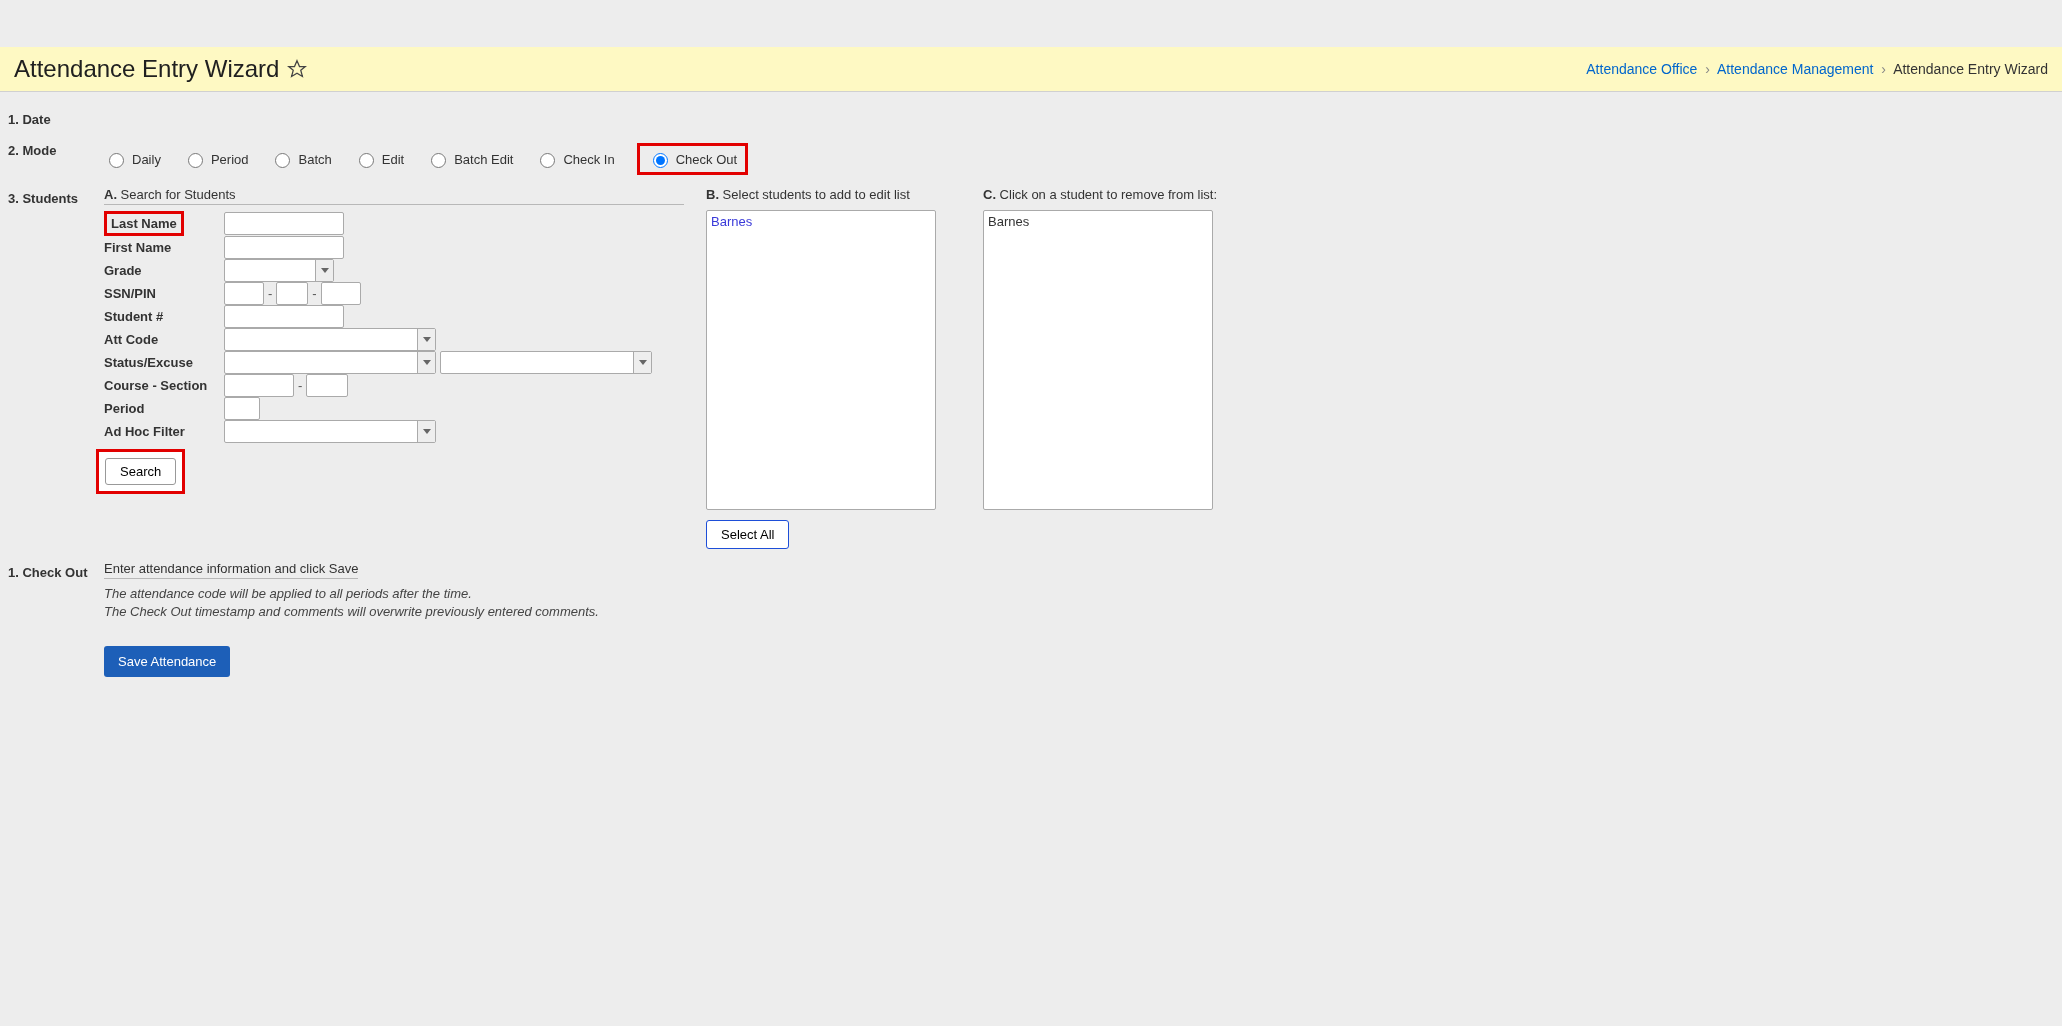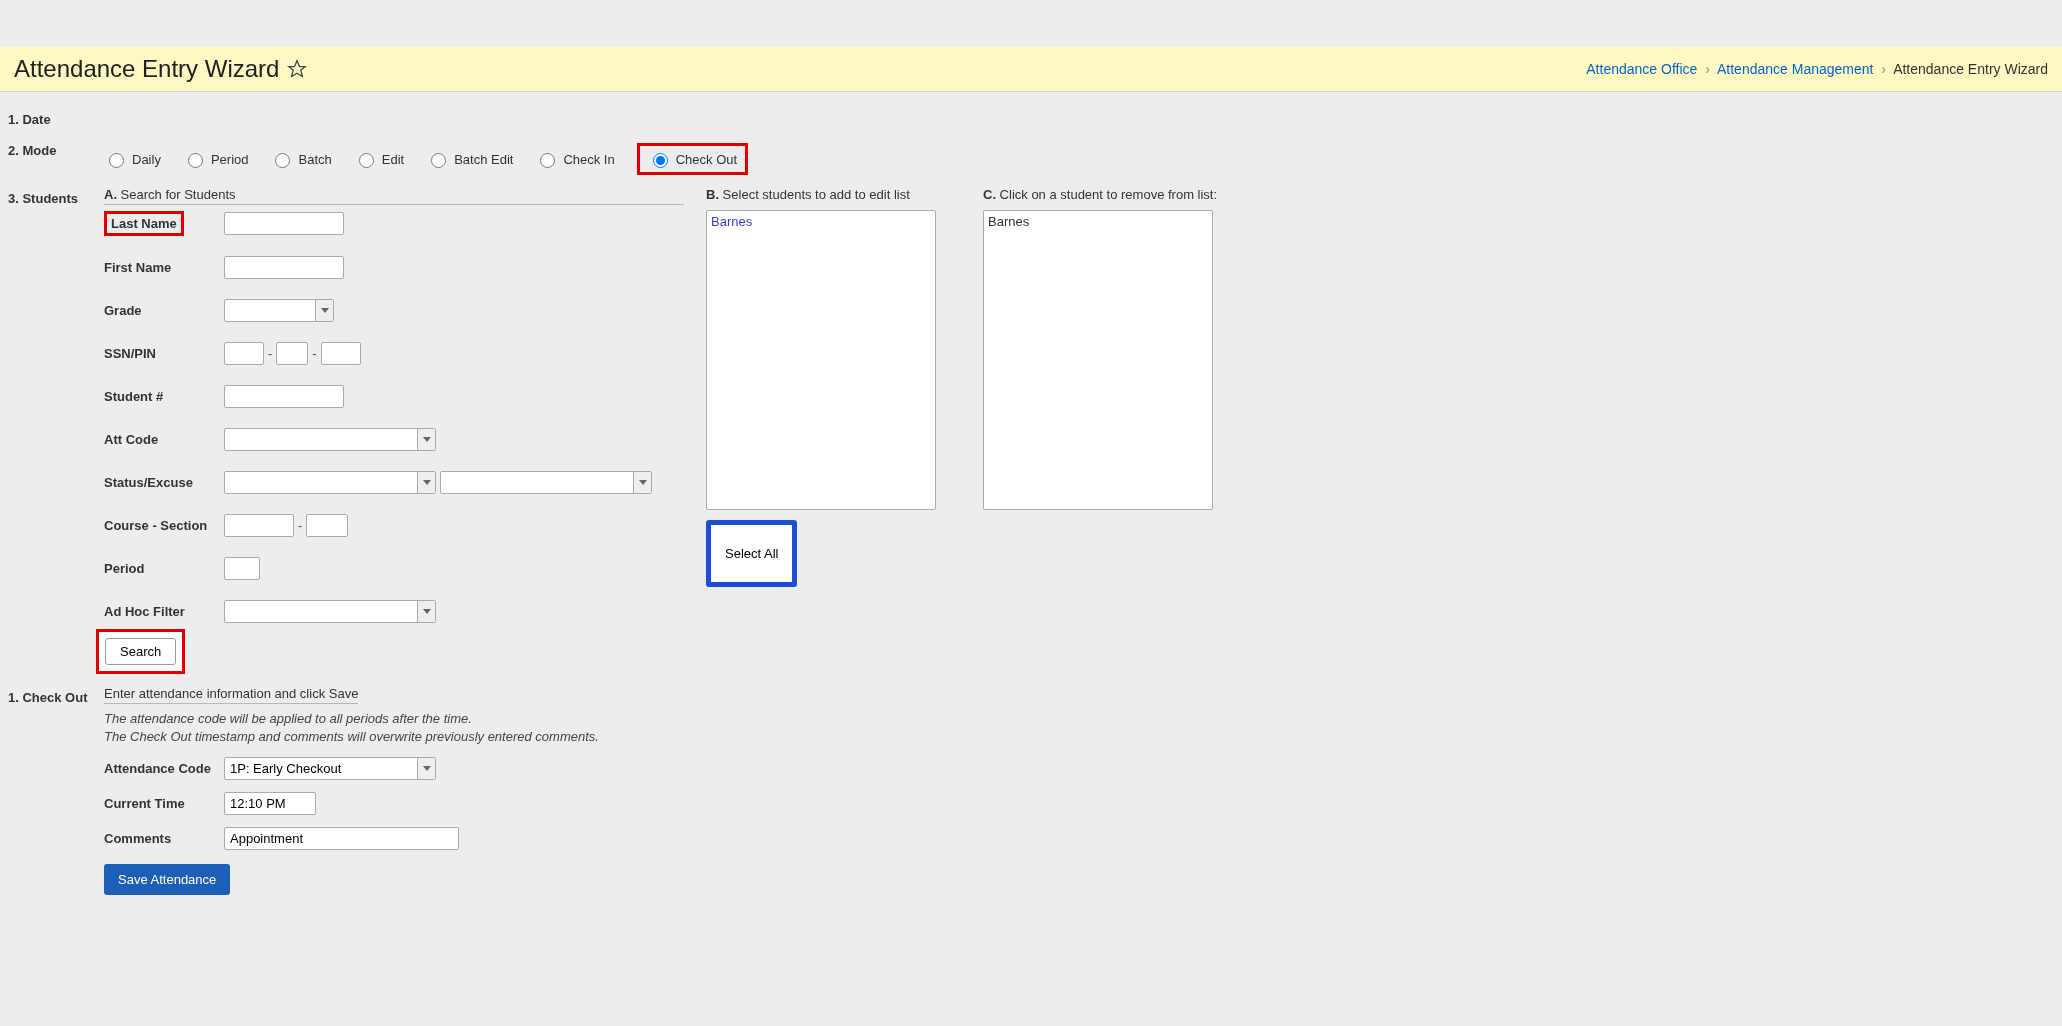--- a/index.html
+++ b/index.html
@@ -30,37 +30,37 @@
   .radio-row { display: flex; gap: 22px; align-items: center; padding-top: 4px; }
   .radio-item { display: inline-flex; align-items: center; gap: 5px; font-size: 13px; cursor: pointer; }
   .radio-item input { width: 15px; height: 15px; accent-color: #0075ff; }
   .mode-highlight { border: 3px solid #e20000; padding: 4px 8px; display: inline-flex; align-items: center; }
   .students-area { display: flex; gap: 22px; align-items: flex-start; }
   .col-a { width: 580px; }
   .col-b { width: 255px; }
   .col-c { width: 255px; }
   .sub-head { font-size: 13px; margin-bottom: 6px; border-bottom: 1px solid #b8b8b8; padding-bottom: 2px; }
   .sub-head b { font-weight: bold; }
-  .form-grid { display: grid; grid-template-columns: 120px 1fr; row-gap: 20px; align-items: center; }
+  .form-grid { display: grid; grid-template-columns: 120px 1fr; row-gap: 0; align-items: center; }
   .form-label { font-weight: bold; font-size: 13px; }
   .form-label.boxed { border: 3px solid #e20000; padding: 2px 4px; display: inline-block; width: fit-content; }
   .txt { border: 1px solid #aaa; background: #fff; padding: 3px 5px; font-size: 13px; border-radius: 2px; }
   .txt.short { width: 120px; }
   .txt.tiny { width: 40px; }
   .txt.mid { width: 70px; }
   .txt.sec { width: 42px; }
   .sel { border: 1px solid #aaa; background: #fff; display: inline-flex; align-items: stretch; border-radius: 2px; }
   .sel-input { border: none; padding: 3px 5px; font-size: 13px; outline: none; background: transparent; }
   .sel-input.w100 { width: 90px; }
   .sel-input.w200 { width: 192px; }
   .sel-caret { width: 18px; background: #eee; border-left: 1px solid #aaa; display: flex; align-items: center; justify-content: center; cursor: pointer; }
   .sel-caret::after { content: ""; border-left: 4px solid transparent; border-right: 4px solid transparent; border-top: 5px solid #666; }
   .inline { display: inline-flex; align-items: center; gap: 4px; }
   .inline .dash { color: #555; }
-  .btn { border: 5px solid #1d4ed8; background: #fff; border-radius: 3px; padding: 21px 14px; font-size: 13px; cursor: pointer; }
+  .btn { border: 1px solid #1d4ed8; background: #fff; border-radius: 3px; padding: 6px 14px; font-size: 13px; cursor: pointer; }
   .btn.boxed-outer { border: 3px solid #e20000; padding: 6px; display: inline-block; border-radius: 0; }
   .btn.boxed-outer .inner-btn { border: 1px solid #999; background: #fff; border-radius: 3px; padding: 5px 14px; font-size: 13px; cursor: pointer; }
   .listbox { border: 1px solid #aaa; background: #fff; height: 300px; width: 230px; padding: 2px 4px; overflow-y: auto; font-size: 13px; border-radius: 2px; }
   .listbox .item { cursor: pointer; padding: 1px 0; }
   .listbox .item.link { color: #3a3ad9; }
   .select-all-wrap { margin-top: 10px; }
   .checkout-block .hint-row { border-bottom: 1px solid #b8b8b8; display: inline-block; padding-bottom: 2px; margin-bottom: 6px; }
   .note { font-style: italic; color: #444; font-size: 13px; line-height: 1.35; margin-bottom: 12px; }
   .co-grid { display: grid; grid-template-columns: 120px 1fr; row-gap: 12px; align-items: center; }
   .co-label { font-weight: bold; font-size: 13px; }
@@ -235,32 +235,17 @@
   </div>
 
   <div class="row">
     <div class="row-label">1. Check Out</div>
     <div class="row-body checkout-block">
       <div class="hint-row">Enter attendance information and click Save</div>
       <div class="note">
         <div>The attendance code will be applied to all periods after the time.</div>
         <div>The Check Out timestamp and comments will overwrite previously entered comments.</div>
       </div>
-      <div class="co-grid">
-        <span class="co-label">Attendance Code</span>
-        <div>
-          <span class="sel">
-            <input class="sel-input w200" type="text" readonly="" value="1P: Early Checkout" style="">
-            <span class="sel-caret"></span>
-          </span>
-        </div>
-
-        <span class="co-label">Current Time</span>
-        <div><input class="txt" style="width: 92px;" type="text" value="12:10 PM"></div>
-
-        <span class="co-label">Comments</span>
-        <div><input class="txt" style="width: 235px;" type="text" value="Appointment"></div>
-      </div>
       <button class="save-btn">Save Attendance</button>
     </div>
   </div>
 
 </div>
 
 </body></html>

